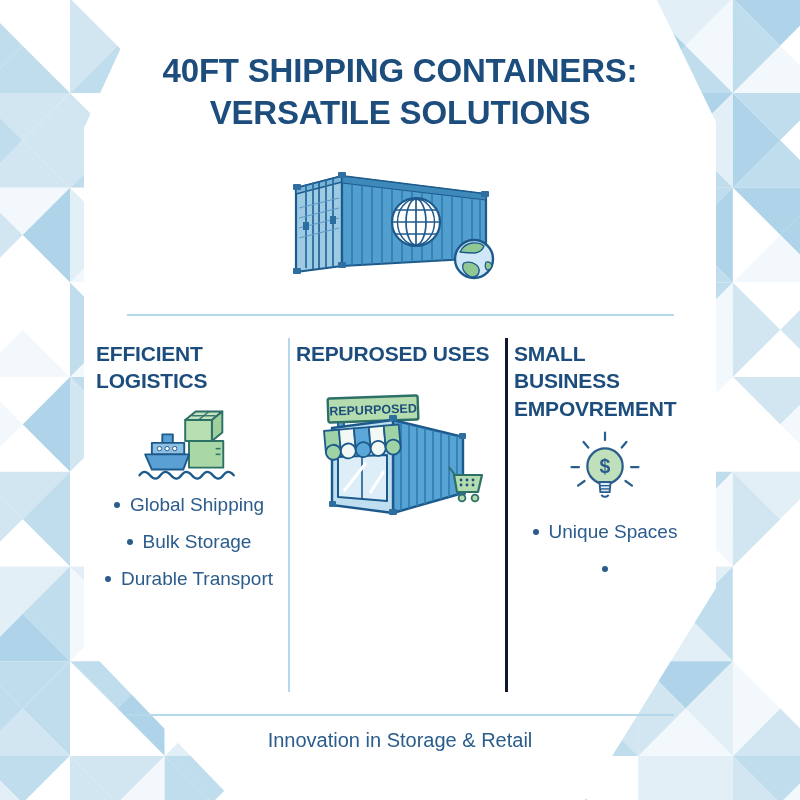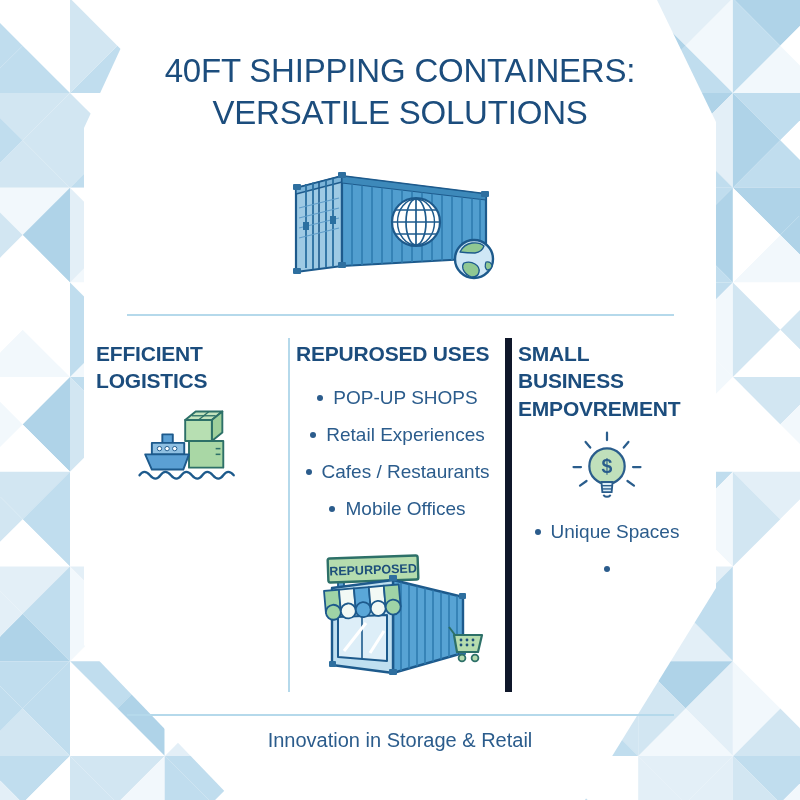--- a/index.html
+++ b/index.html
@@ -1,33 +1,33 @@
 <!DOCTYPE html>
 <html><head>
 <meta charset="utf-8">
 <style>
   html,body{margin:0;padding:0;background:#fff;}
   #page{position:relative;width:800px;height:800px;overflow:hidden;
         font-family:"Liberation Sans",sans-serif;}
   #bg{position:absolute;left:0;top:0;}
 
   .title{position:absolute;top:50px;left:0;right:0;text-align:center;
-         color:#1c4d7d;font-weight:400;font-size:33px;line-height:1.28;
+         color:#1c4d7d;font-weight:700;font-size:33px;line-height:1.28;
          letter-spacing:-0.2px;}
   .hero{position:absolute;left:288px;top:160px;width:212px;height:136px;}
 
   .rule{position:absolute;left:127px;width:547px;height:2px;background:#b5d9eb;}
   .rule-top{top:314px;}
   .rule-bottom{top:714px;}
 
   .cols{position:absolute;left:90px;top:338px;width:612px;height:354px;display:flex;}
   .col{box-sizing:border-box;}
   .col-1{width:198px;}
   .col-2{width:217px;border-left:2px solid #b5d9eb;}
-  .col-3{width:197px;border-left:7px solid #0f172a;}
+  .col-3{width:197px;border-left:3px solid #0f172a;}
   .col h2{margin:2px 6px 0;font-size:21px;color:#1c4d7d;text-align:left;
           line-height:1.3;letter-spacing:-0.2px;font-weight:700;}
   .icon-svg{display:block;margin:6px auto 0;}
   .list{margin-top:6px;}
   .li{display:flex;justify-content:center;align-items:center;gap:10px;
       height:37px;font-size:19px;color:#2b5c8c;}
   .dot{width:6px;height:6px;border-radius:50%;background:#2b5c8c;flex:none;}
 
   .footer{position:absolute;top:729px;left:0;right:0;text-align:center;
           font-size:20px;color:#2b5c8c;}
@@ -537,42 +537,38 @@
           <line x1="84" y1="56" x2="89" y2="56" stroke="#2d7068" stroke-width="1.6"></line>
           <rect x="28" y="35" width="11" height="9" fill="#5ba0d4" stroke="#1d5a8c" stroke-width="2"></rect>
           <rect x="17" y="44" width="34" height="12" fill="#8fc0e2" stroke="#1d5a8c" stroke-width="2"></rect>
           <circle cx="25" cy="50" r="2.3" fill="#ffffff" stroke="#1d5a8c" stroke-width="1"></circle>
           <circle cx="33" cy="50" r="2.3" fill="#ffffff" stroke="#1d5a8c" stroke-width="1"></circle>
           <circle cx="41" cy="50" r="2.3" fill="#ffffff" stroke="#1d5a8c" stroke-width="1"></circle>
           <polygon points="10,56 56,56 50,72 17,72" fill="#5ba0d4" stroke="#1d5a8c" stroke-width="2"></polygon>
           <path d="M4,78 q5,-7 11,0 t11,0 t11,0 t11,0 t11,0 t11,0 t11,0 t11,0 t11,0" fill="none" stroke="#1d5a8c" stroke-width="2.4" stroke-linecap="round"></path>
         </g>
       </svg>
-    </div>
-
-    <div class="col col-2">
-      <h2>REPUROSED USES</h2>
-      <div class="list" style="margin-top:12px;">
+      <div class="list">
         <div class="li">
             <span class="dot"></span>
-            <span>POP-UP SHOPS</span>
+            <span>Global Shipping</span>
           </div>
         <div class="li">
             <span class="dot"></span>
-            <span>Retail Experiences</span>
+            <span>Bulk Storage</span>
           </div>
         <div class="li">
             <span class="dot"></span>
-            <span>Cafes / Restaurants</span>
-          </div>
-        <div class="li">
-            <span class="dot"></span>
-            <span>Mobile Offices</span>
+            <span>Durable Transport</span>
           </div>
       </div>
+    </div>
+
+    <div class="col col-2">
+      <h2>REPUROSED USES</h2>
       <svg class="icon-svg" style="margin-top:8px;" width="180" height="152" viewBox="0 0 180 152">
         <g stroke-linejoin="round">
 
           <g>
             <rect x="30" y="46" width="6" height="12" fill="#5ba0d4" stroke="#1d5a8c" stroke-width="1.8"></rect>
             <rect x="84" y="44" width="6" height="12" fill="#5ba0d4" stroke="#1d5a8c" stroke-width="1.8"></rect>
             <rect x="20" y="22" width="90" height="24" rx="2" fill="#b5dcae" stroke="#2d7068" stroke-width="2.4" transform="rotate(-2 65 34)"></rect>
             <text x="65" y="39" text-anchor="middle" font-size="12.5" font-weight="bold" fill="#1d4f7a" font-family="Liberation Sans, sans-serif" transform="rotate(-2 65 34)">REPURPOSED</text>
           </g>
 

